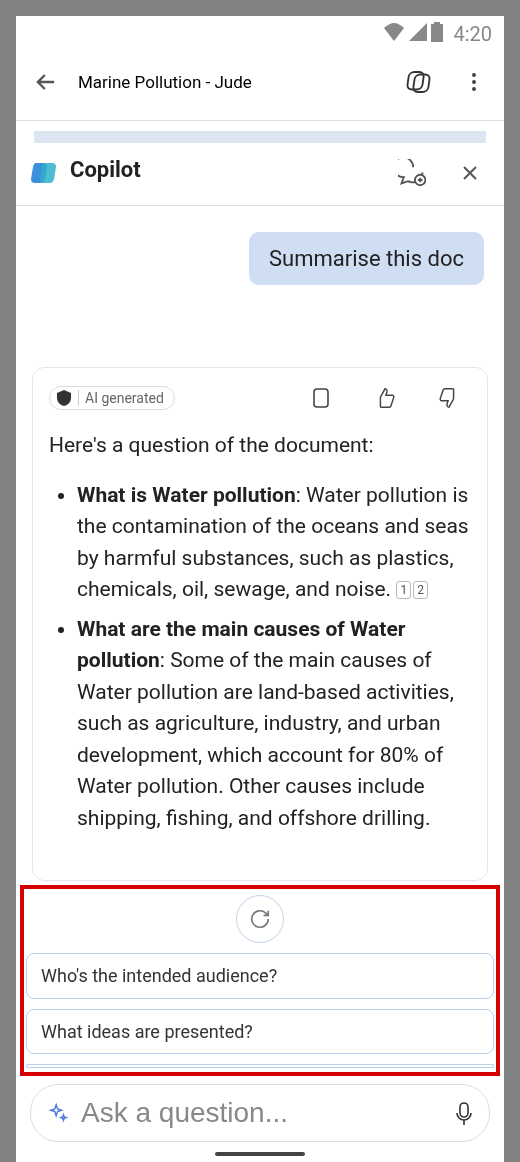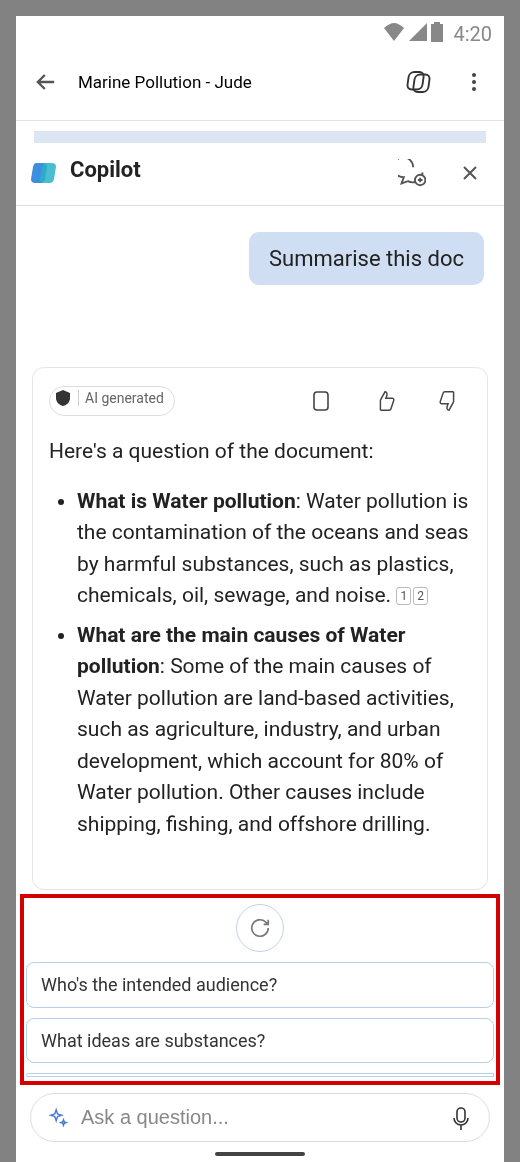--- a/index.html
+++ b/index.html
@@ -104,22 +104,23 @@
       display: flex;
       align-items: center;
       gap: 0;
       margin-bottom: 20px;
     }
     .ai-badge {
       display: flex;
       align-items: center;
       border: 1px solid #ddd;
       border-radius: 18px;
-      padding: 3px 10px 9px 6px;
+      padding: 3px 10px 3px 6px;
       gap: 6px;
+      text-align: center;
     }
     .shield-icon { width: 16px; height: 16px; }
     .badge-sep { width: 1px; height: 16px; background: #ccc; }
     .badge-text { font-size: 14px; color: #666; }
     .ai-actions { display: flex; gap: 40px; margin-left: auto; padding-right: 10px; }
     .action-icon { width: 24px; height: 24px; display: flex; align-items: center; justify-content: center; }
     .summary-text {
       font-size: 21px;
       color: #222;
       line-height: 1.5;
@@ -191,21 +192,21 @@
       padding: 12px 16px;
       display: flex;
       align-items: center;
       gap: 12px;
     }
     .sparkle-icon { width: 22px; height: 22px; flex-shrink: 0; }
     .input-field {
       flex: 1;
       border: none;
       outline: none;
-      font-size: 20px;
+      font-size: 28px;
       color: #a16207;
       background: transparent;
     }
     .input-field::placeholder { color: #888; }
     .mic-icon { width: 22px; height: 22px; flex-shrink: 0; }
     .home-indicator {
       position: absolute;
       bottom: 6px;
       left: 50%;
       transform: translateX(-50%);
@@ -338,21 +339,21 @@
 
   <div class="suggestions-wrap">
     <div class="highlight-box"></div>
     <div class="suggestions-row">
       <div class="refresh-btn">
         <svg width="22" height="22" viewBox="0 0 24 24" fill="none" stroke="#777" stroke-width="1.8">
             <path d="M21 12a9 9 0 11-3-6.7L21 8M21 3v5h-5"></path>
           </svg>
       </div>
       <div class="suggestion-chip">Who's the intended audience?</div>
-      <div class="suggestion-chip">What ideas are substances?</div>
+      <div class="suggestion-chip">What ideas are presented?</div>
       <div class="suggestion-chip cut"></div>
     </div>
   </div>
 
   <div class="input-row">
     <div class="input-box">
       <span class="sparkle-icon">
         <svg width="22" height="22" viewBox="0 0 24 24" fill="none" stroke="#4a7bd8" stroke-width="1.6">
             <path d="M10 3l1.5 4.5L16 9l-4.5 1.5L10 15l-1.5-4.5L4 9l4.5-1.5z"></path>
             <path d="M18 14l.8 2.2L21 17l-2.2.8L18 20l-.8-2.2L15 17l2.2-.8z"></path>

